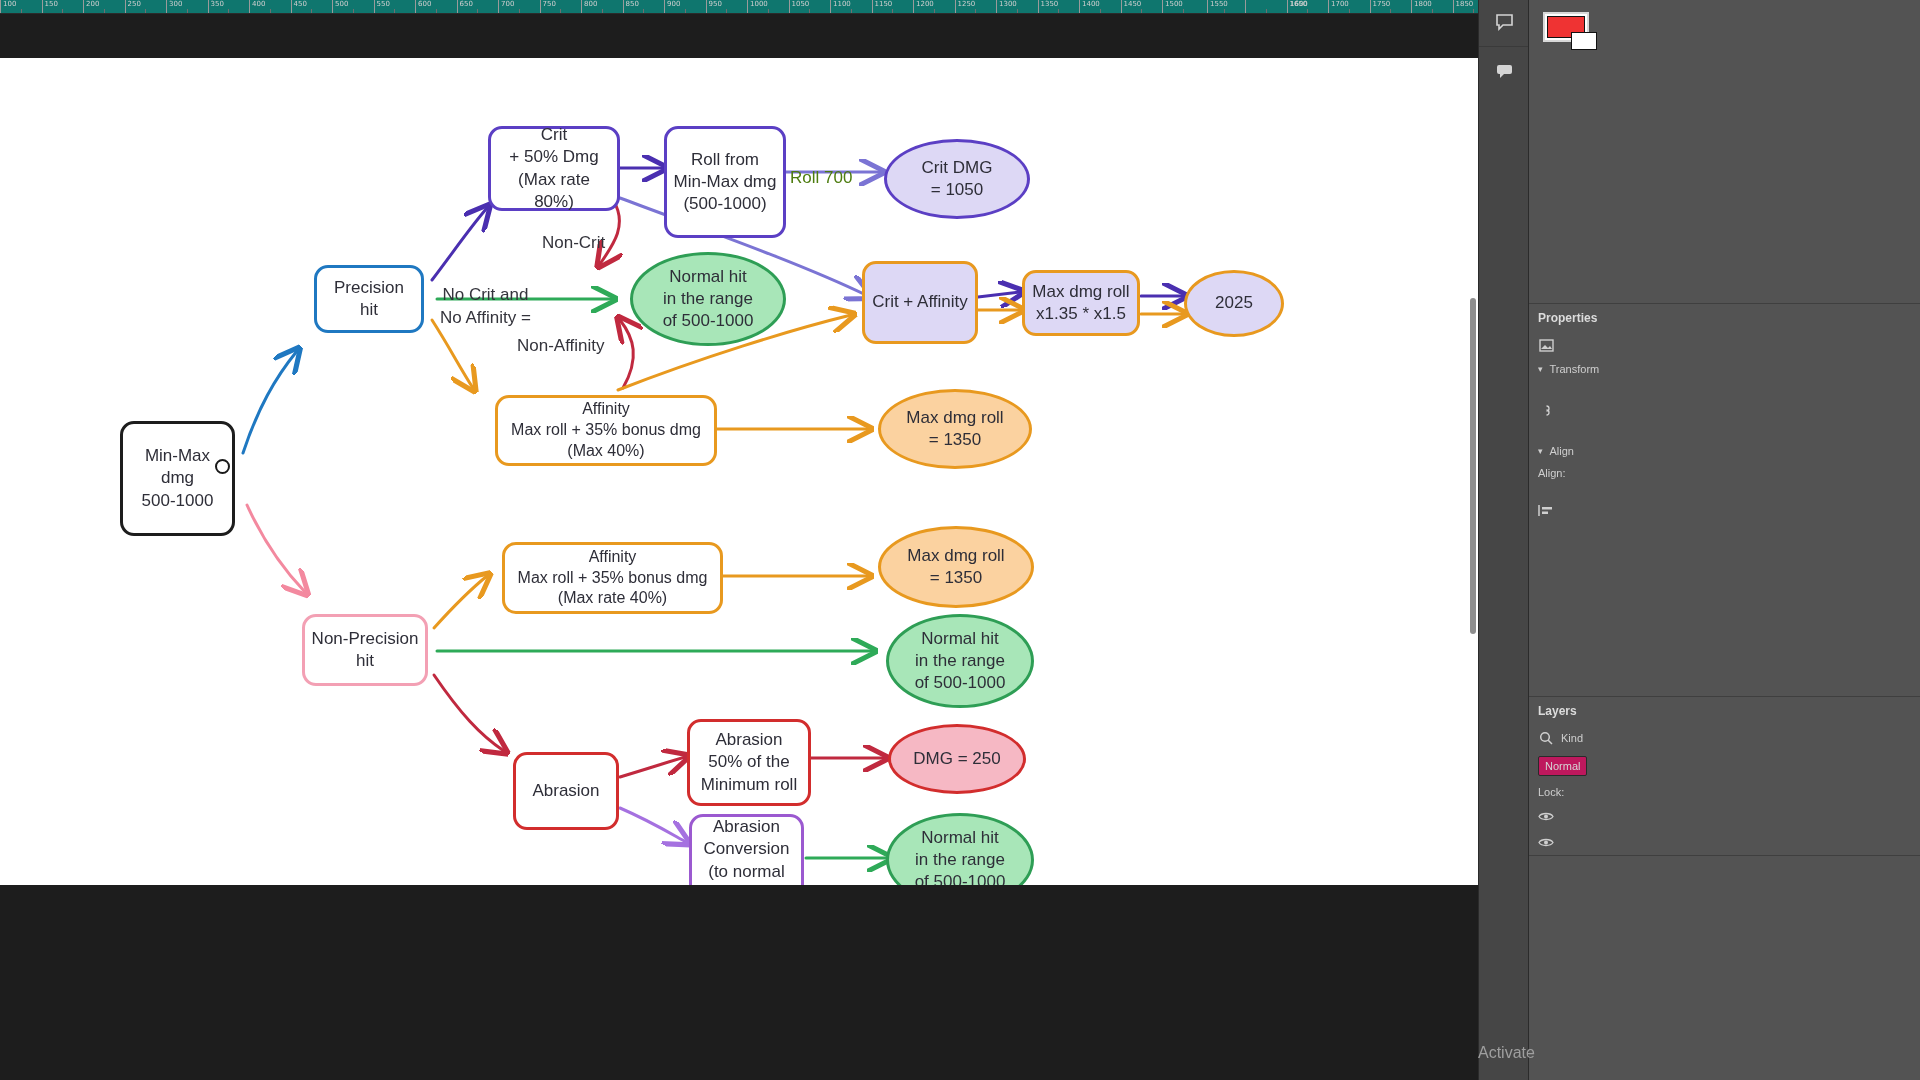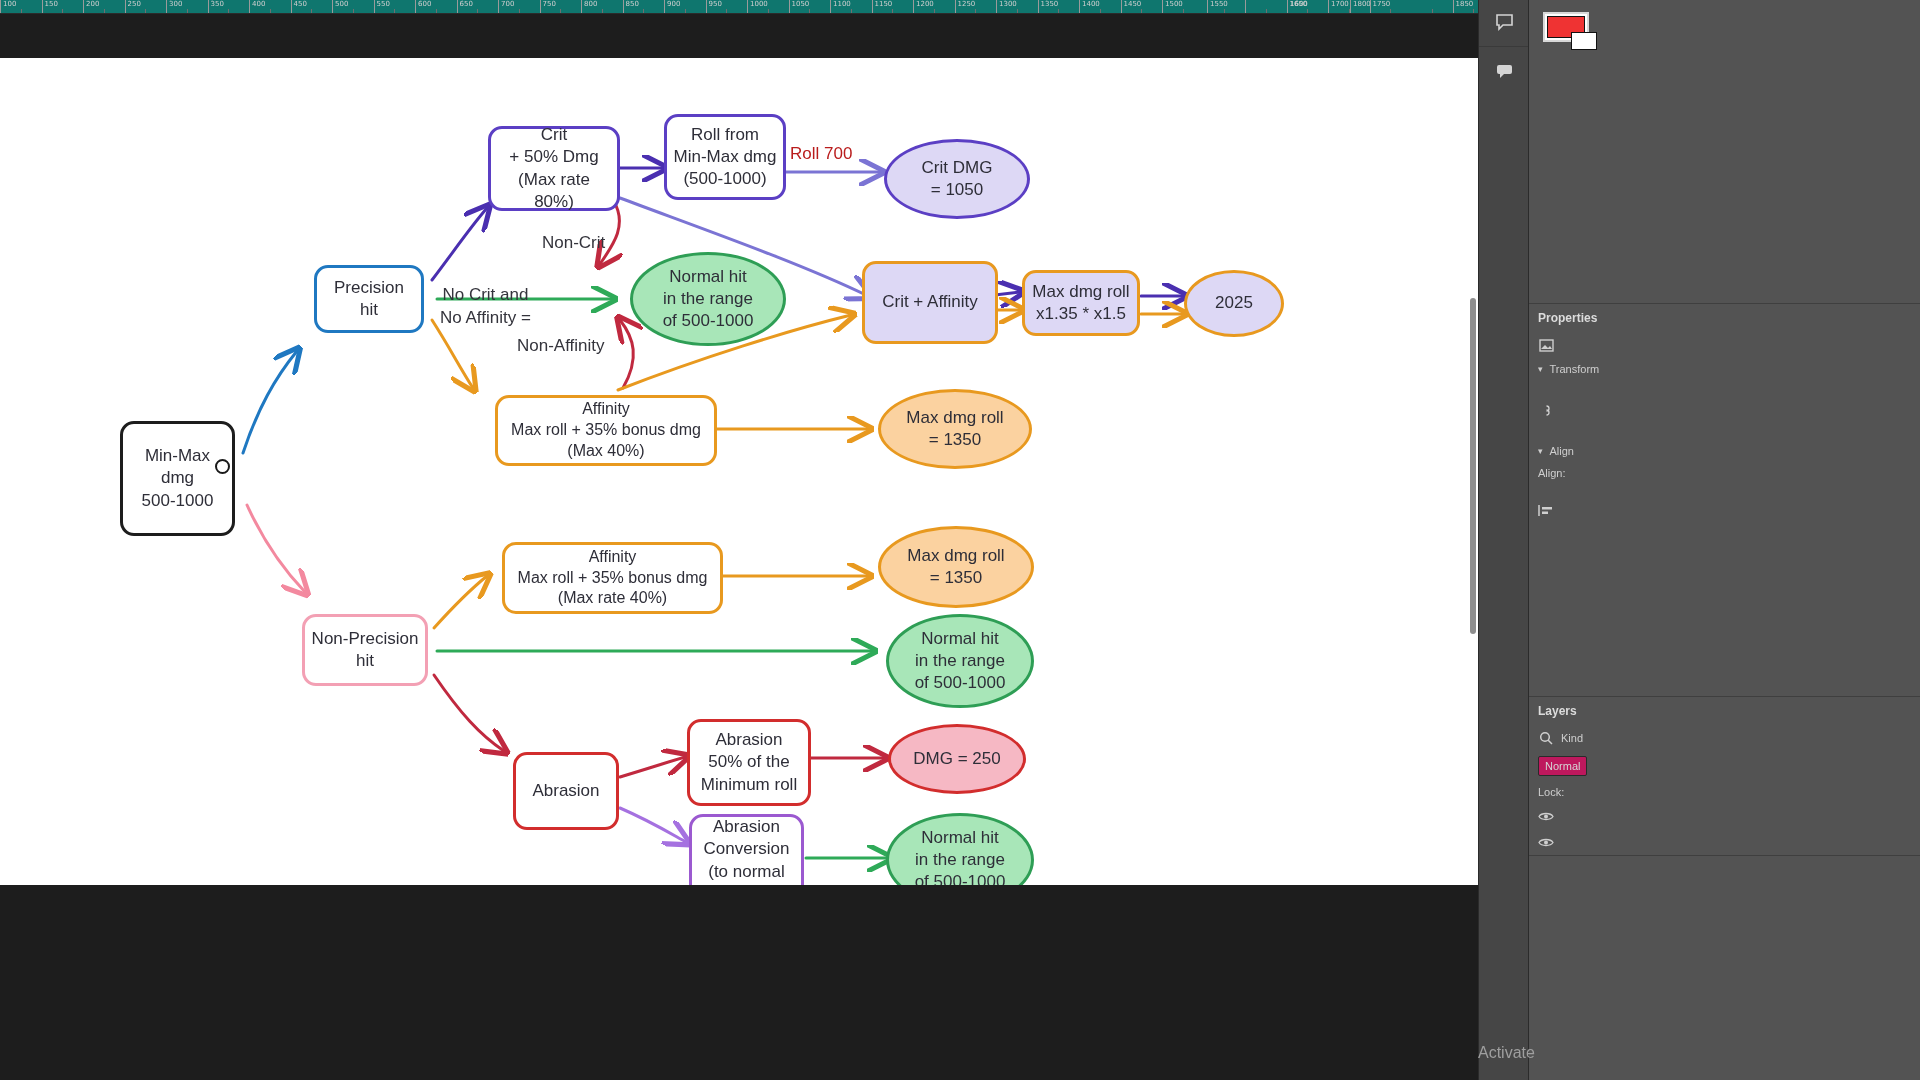--- a/index.html
+++ b/index.html
@@ -31,21 +31,21 @@
   .node { position:absolute; display:flex; align-items:center;
     justify-content:center; text-align:center; color:#2e2e38;
     font-family:"Liberation Sans", sans-serif; line-height:1.30; }
   .node .txt { padding:0 6px; white-space:pre-line; }
   .rect { border-radius:14px; border-width:3px; border-style:solid; }
   .ellipse { border-radius:50%; border-width:3px; border-style:solid; }
 
   .lbl { position:absolute; color:#34343c; font-size:17px;
     font-family:"Liberation Sans", sans-serif; white-space:pre-line;
     text-align:center; line-height:1.35; }
-  .lbl.purple { color:#b91c1c; }
+  .lbl.purple { color:#4d7c0f;margin-top:24px; }
 
   
   #cursor { position:absolute; width:15px; height:15px; border:2px solid #1a1a1a;
     border-radius:50%; background:rgba(255,255,255,0.25); }
 
   
   #toolcol { position:absolute; left:1478px; top:0; width:50px; height:1080px;
     background:#464646; border-left:1px solid #2b2b2b; }
   .tbtn { width:50px; height:44px; display:flex; align-items:center;
     justify-content:center; color:#d4d4d4; }
@@ -140,21 +140,21 @@
       <div class="rt" style="left: 1207px;">1550</div>
       <div class="rt minor" style="left: 1224.2px;"></div>
       <div class="rt" style="left: 1245px; padding-left: 44px;">1600</div>
       <div class="rt minor" style="left: 1265.7px;"></div>
       <div class="rt" style="left: 1286.5px;">1650</div>
       <div class="rt minor" style="left: 1307.2px;"></div>
       <div class="rt" style="left: 1328px;">1700</div>
       <div class="rt minor" style="left: 1348.7px;"></div>
       <div class="rt" style="left: 1369.5px;">1750</div>
       <div class="rt minor" style="left: 1390.2px;"></div>
-      <div class="rt" style="left: 1350px; text-align: center;">1800</div>
+      <div class="rt" style="left: 1411px; text-align: center;">1800</div>
       <div class="rt minor" style="left: 1431.7px;"></div>
       <div class="rt" style="left: 1452.5px;">1850</div>
       <div class="rt minor" style="left: 1473.2px;"></div>
     </div>
 
   <div id="frame">
     <div id="canvas">
 
       <div id="flow">
         <svg class="edges" viewBox="0 0 1478 827">
@@ -225,38 +225,38 @@
           <span class="txt">Non-Precision
 hit</span>
           </div>
 
         <div class="node rect" style="left:488px;top:68px;width:132px;height:85px;border-color:#5b3fc4;background:#ffffff;font-size:17px;">
           <span class="txt">Crit
 + 50% Dmg
 (Max rate 80%)</span>
           </div>
 
-        <div class="node rect" style="left:664px;top:56px;width:122px;height:86px;border-color:#5b3fc4;background:#ffffff;font-size:17px;">
+        <div class="node rect" style="left:664px;top:68px;width:122px;height:112px;border-color:#5b3fc4;background:#ffffff;font-size:17px;">
           <span class="txt">Roll from
 Min-Max dmg
 (500-1000)</span>
           </div>
 
         <div class="node ellipse" style="left:884px;top:81px;width:146px;height:80px;border-color:#5b3fc4;background:#ddd8f5;font-size:17px;">
           <span class="txt">Crit DMG
 = 1050</span>
           </div>
 
         <div class="node ellipse" style="left:630px;top:194px;width:156px;height:94px;border-color:#2e9e55;background:#a8e6b8;font-size:17px;">
           <span class="txt">Normal hit
 in the range
 of 500-1000</span>
           </div>
 
-        <div class="node rect" style="left:862px;top:203px;width:136px;height:83px;border-color:#e8991f;background:#ddd8f5;font-size:17px;text-align:right;">
+        <div class="node rect" style="left:862px;top:203px;width:116px;height:83px;border-color:#e8991f;background:#ddd8f5;font-size:17px;text-align:right;">
           <span class="txt">Crit + Affinity</span>
           </div>
 
         <div class="node rect" style="left:1022px;top:212px;width:118px;height:66px;border-color:#e8991f;background:#ddd8f5;font-size:17px;">
           <span class="txt">Max dmg roll
 x1.35 * x1.5</span>
           </div>
 
         <div class="node ellipse" style="left:1184px;top:212px;width:100px;height:67px;border-color:#e8991f;background:#ddd8f5;font-size:17px;">
           <span class="txt">2025</span>

